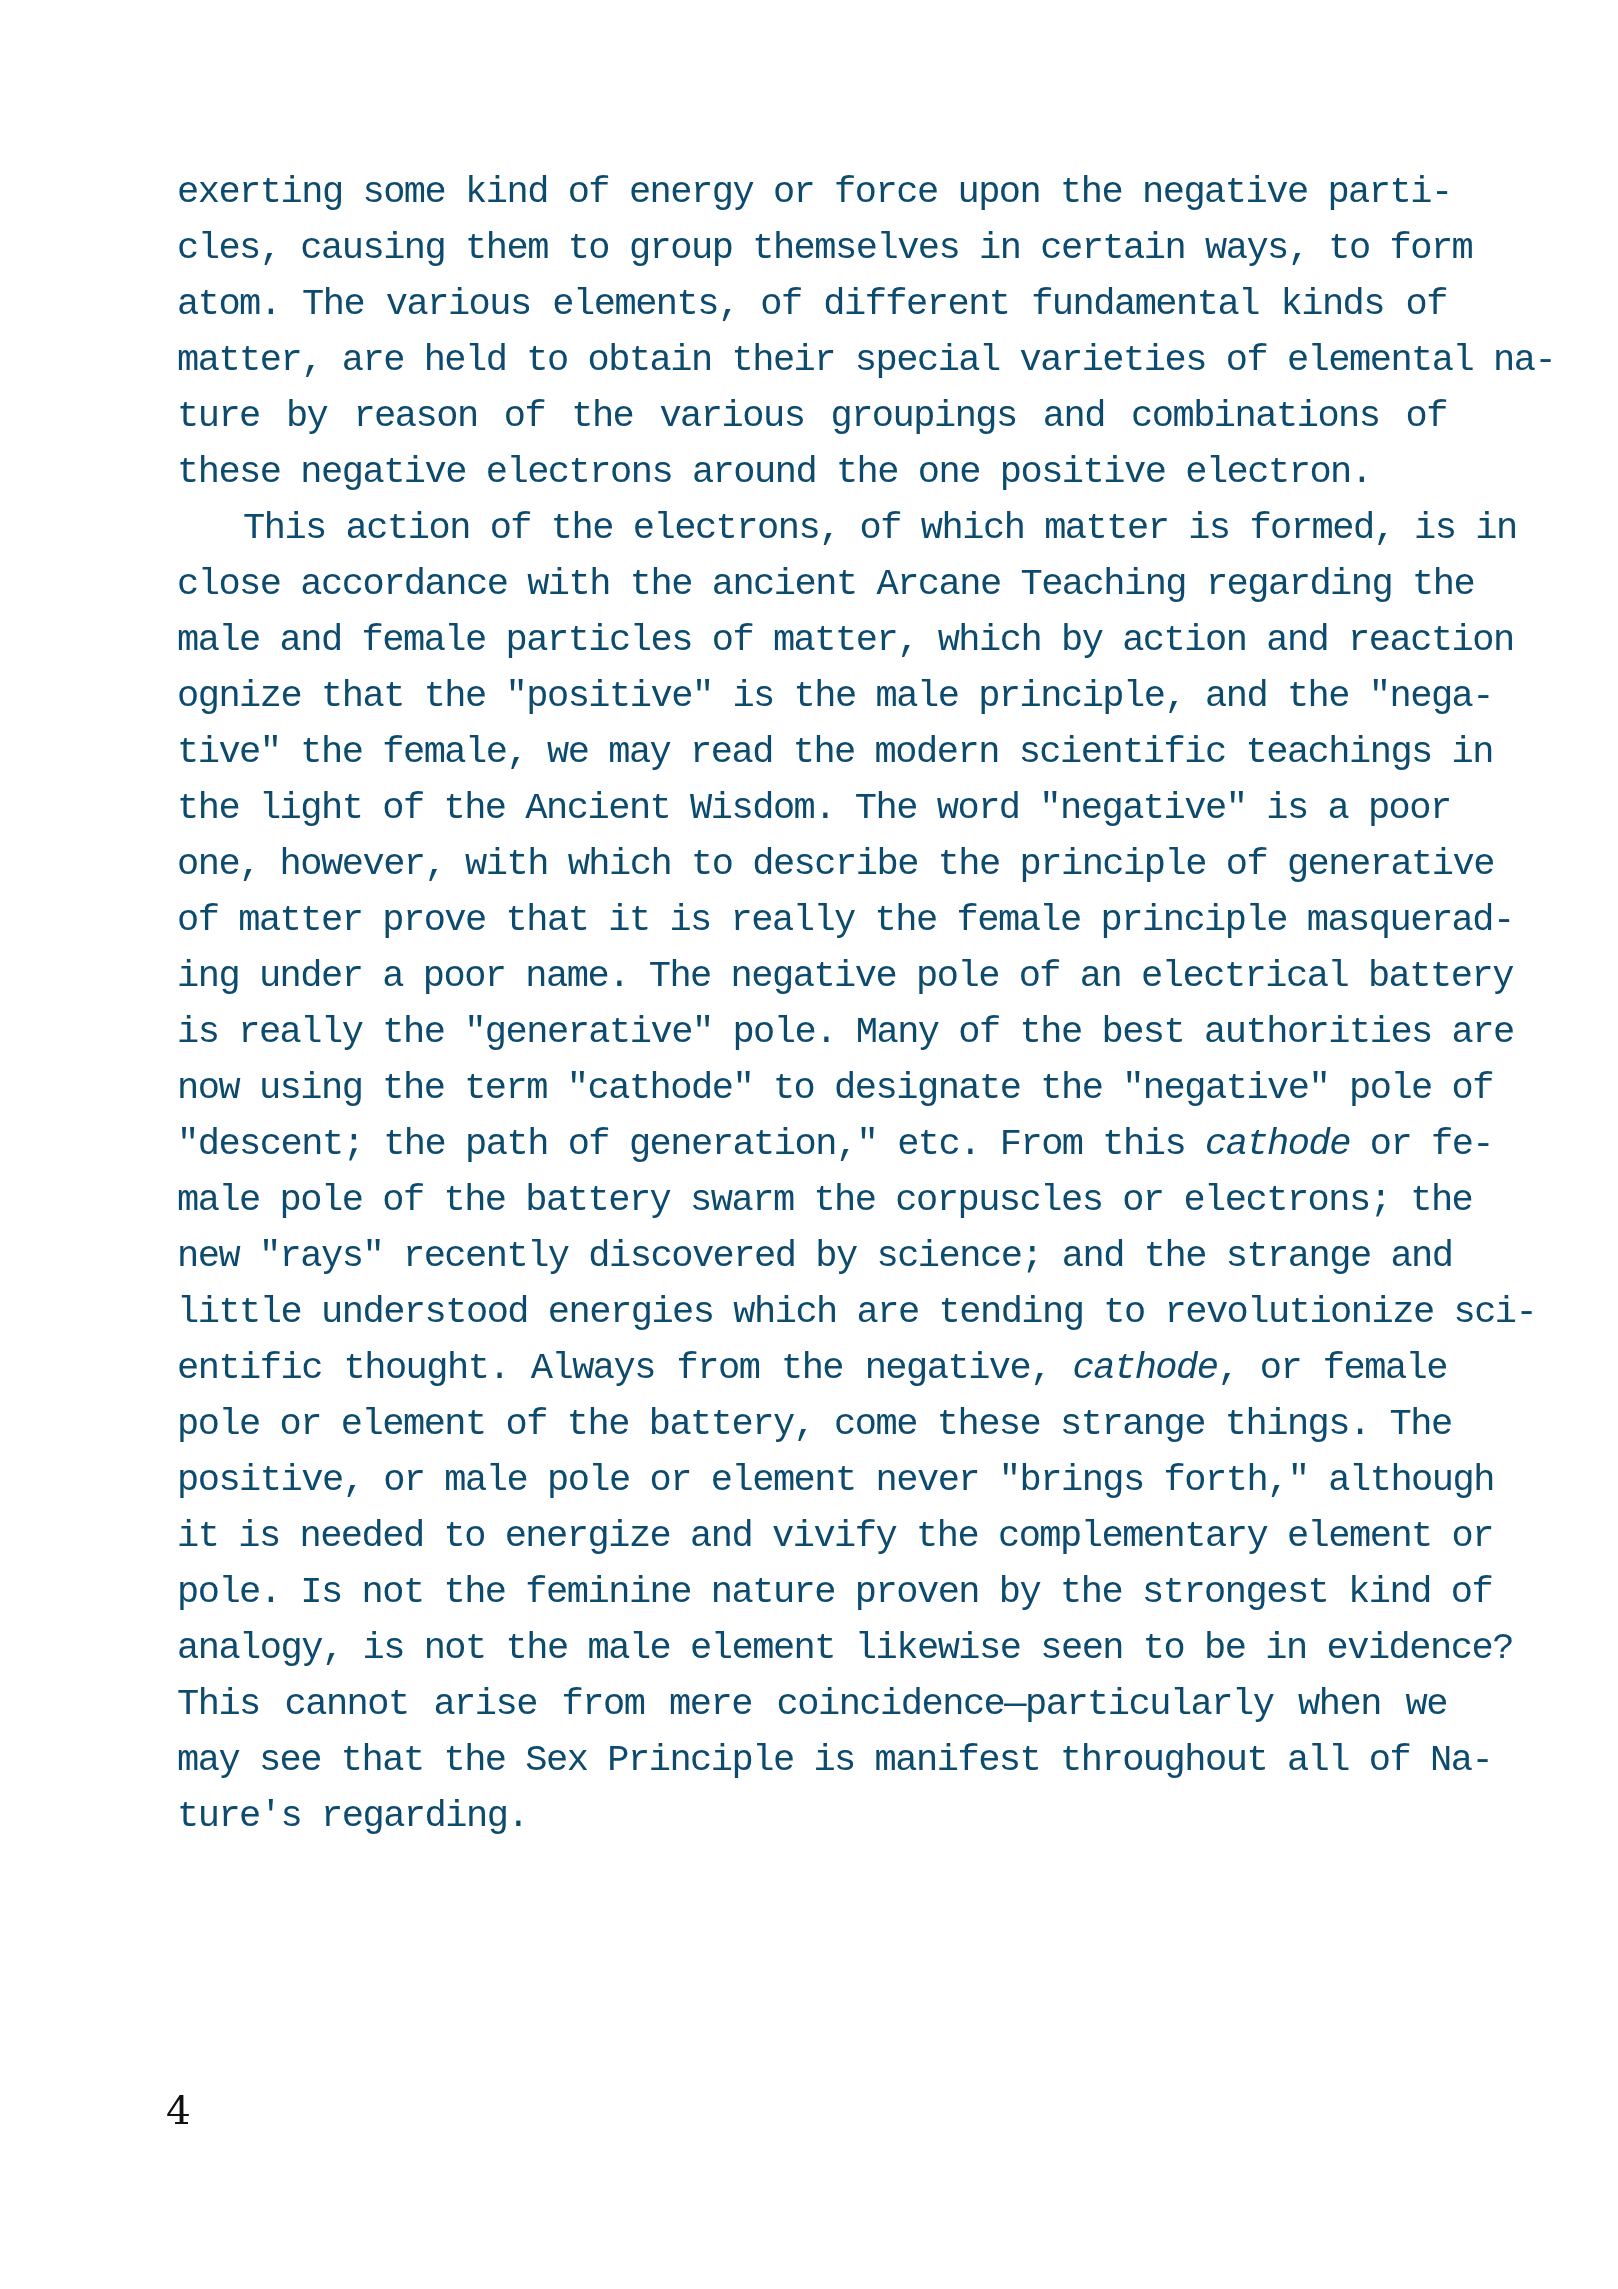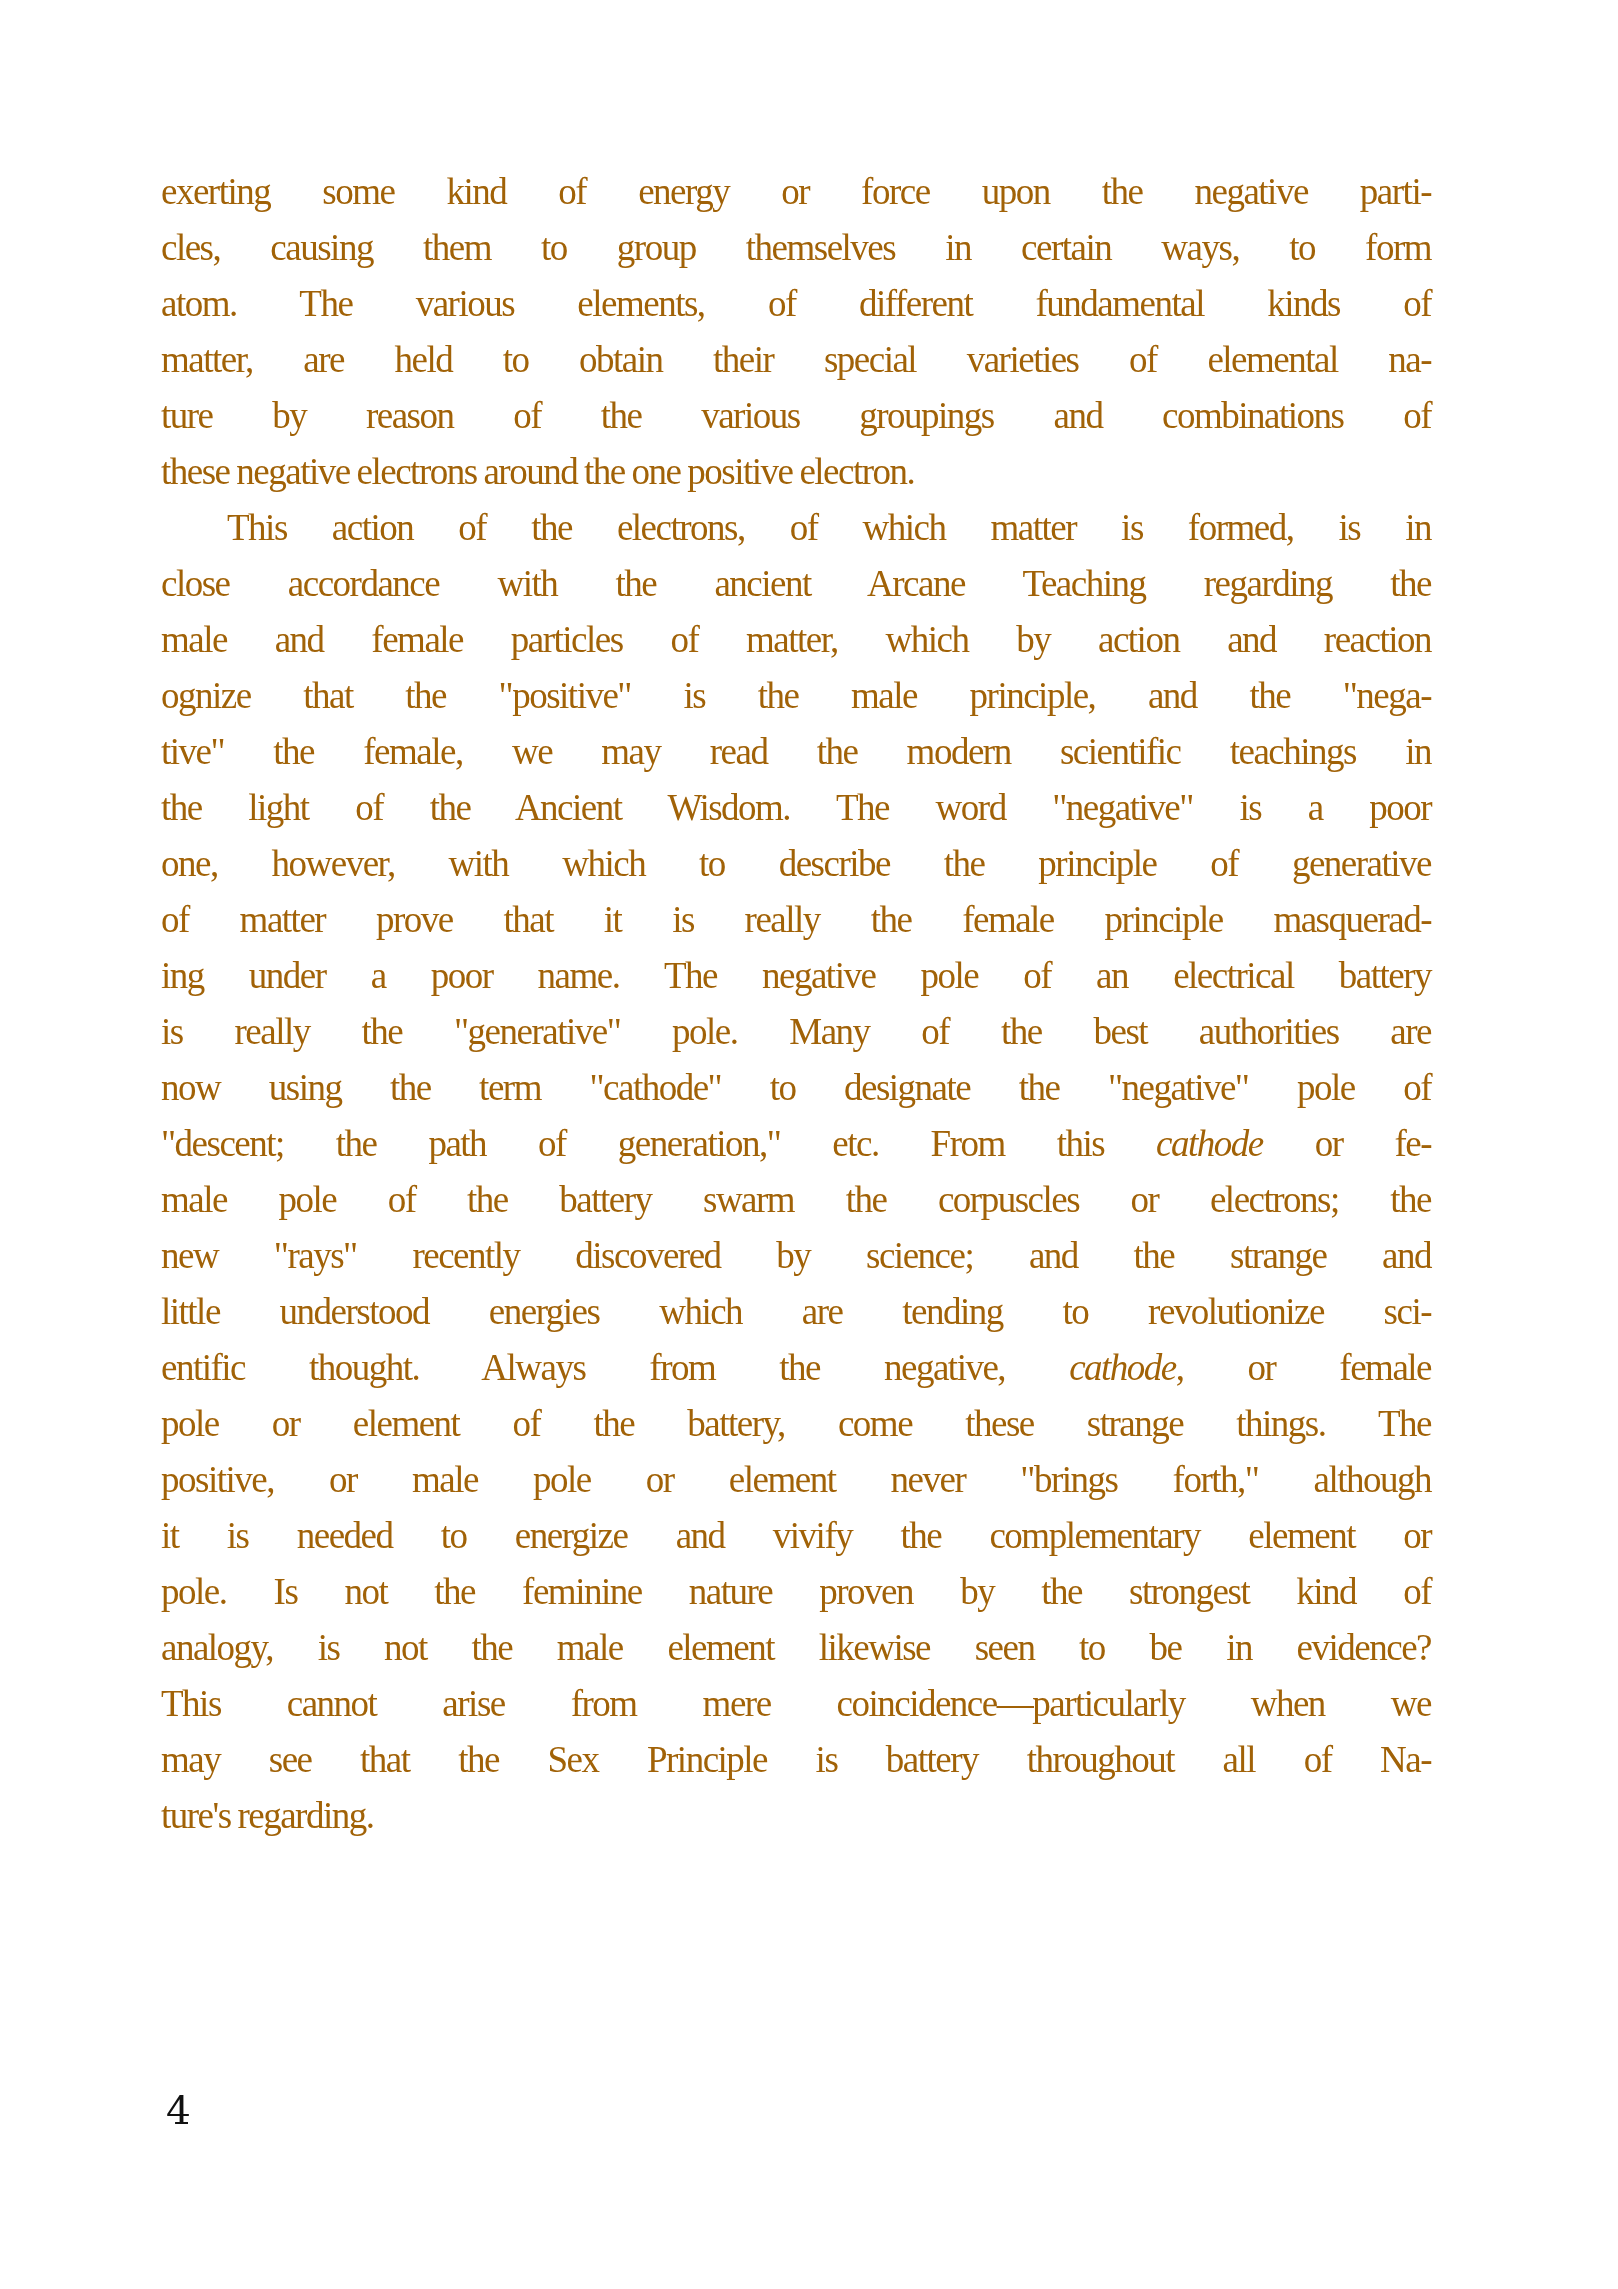--- a/index.html
+++ b/index.html
@@ -1,23 +1,23 @@
 <!DOCTYPE html>
 <html style="font-size:14.8px"><head>
 <meta charset="utf-8">
 <style>
   html, body { margin: 0; padding: 0; background: #ffffff; }
   body { width: 1619px; height: 2290px; position: relative; overflow: hidden; }
   .page {
     position: absolute;
-    left: 161px;
+    left: 177px;
     top: 164px;
     width: 1270px;
-    font-family: Liberation Serif, serif;
-    color: #a16207;
+    font-family: Liberation Mono, monospace;
+    color: #0c4a6e;
     font-size: 37px;
     line-height: 56px;
   }
   .line {
     display: block;
     white-space: nowrap;
     text-align: justify;
     text-align-last: justify;
     height: 56px;
     letter-spacing: -1.5px;
@@ -67,19 +67,19 @@
     <span class="line">little understood energies which are tending to revolutionize sci-</span>
     <span class="line">
       <span>entific thought. Always from the negative, </span><span class="it">cathode</span><span>, or female</span>
     </span>
     <span class="line">pole or element of the battery, come these strange things. The</span>
     <span class="line">positive, or male pole or element never "brings forth," although</span>
     <span class="line">it is needed to energize and vivify the complementary element or</span>
     <span class="line">pole. Is not the feminine nature proven by the strongest kind of</span>
     <span class="line">analogy, is not the male element likewise seen to be in evidence?</span>
     <span class="line">This cannot arise from mere coincidence—particularly when we</span>
-    <span class="line">may see that the Sex Principle is battery throughout all of Na-</span>
+    <span class="line">may see that the Sex Principle is manifest throughout all of Na-</span>
     <span class="line last">ture's regarding.</span>
   </div>
 </div>
 
 <div class="page-number">4</div>
 
 
 </body></html>

